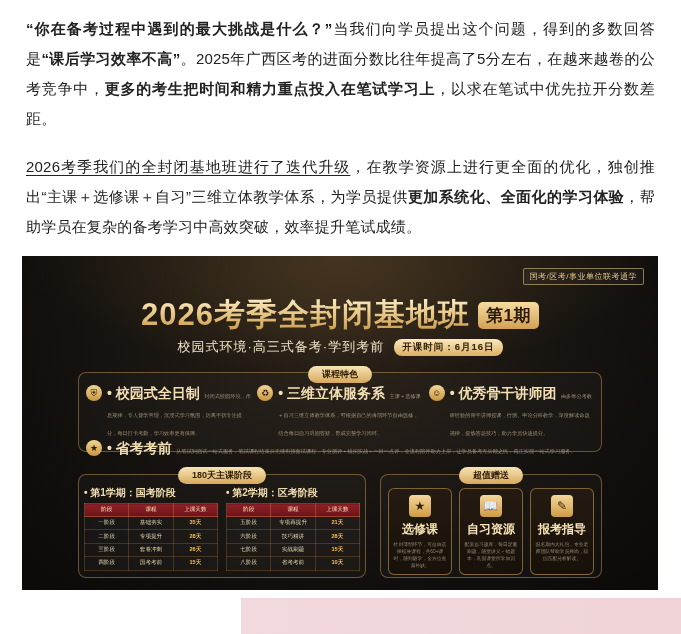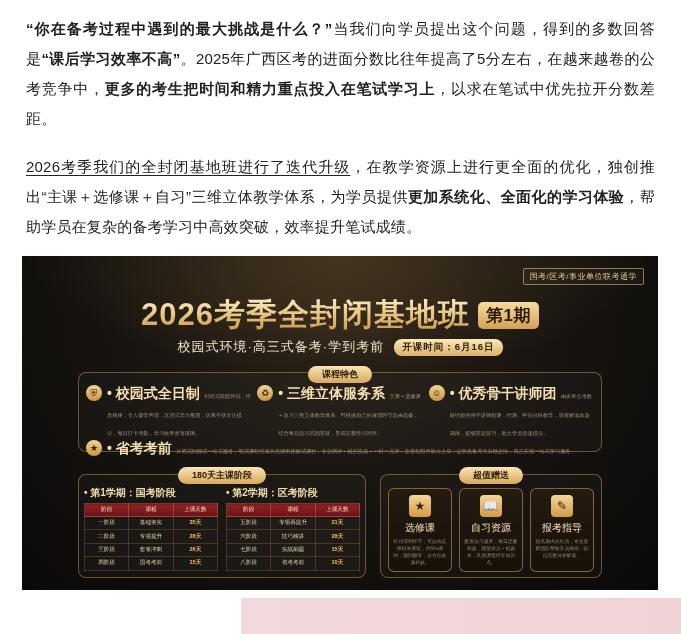--- a/index.html
+++ b/index.html
@@ -229,21 +229,21 @@
     text-align: center;
   }
   .card .cic {
     width: 22px; height: 22px; margin: 0 auto 4px auto;
     border-radius: 4px;
     background: linear-gradient(180deg,#f3d79a,#cf9b45);
     color: #36210a;
     font-size: 12px; line-height: 22px;
   }
   .card .ct {
-    font-size: 10px; color: #f6e3b6; font-weight: normal; margin-bottom: 3px;
+    font-size: 12px; color: #f6e3b6; font-weight: bold; margin-bottom: 3px;
   }
   .card .cd {
     font-size: 4.8px; color: #968straight; color: #93866f; line-height: 7px;
   }
 
   
   .strip {
     position: absolute;
     left: 241px; bottom: 0; width: 440px; height: 36px;
     background: linear-gradient(90deg,#f2d9dd,#efd3d7);

